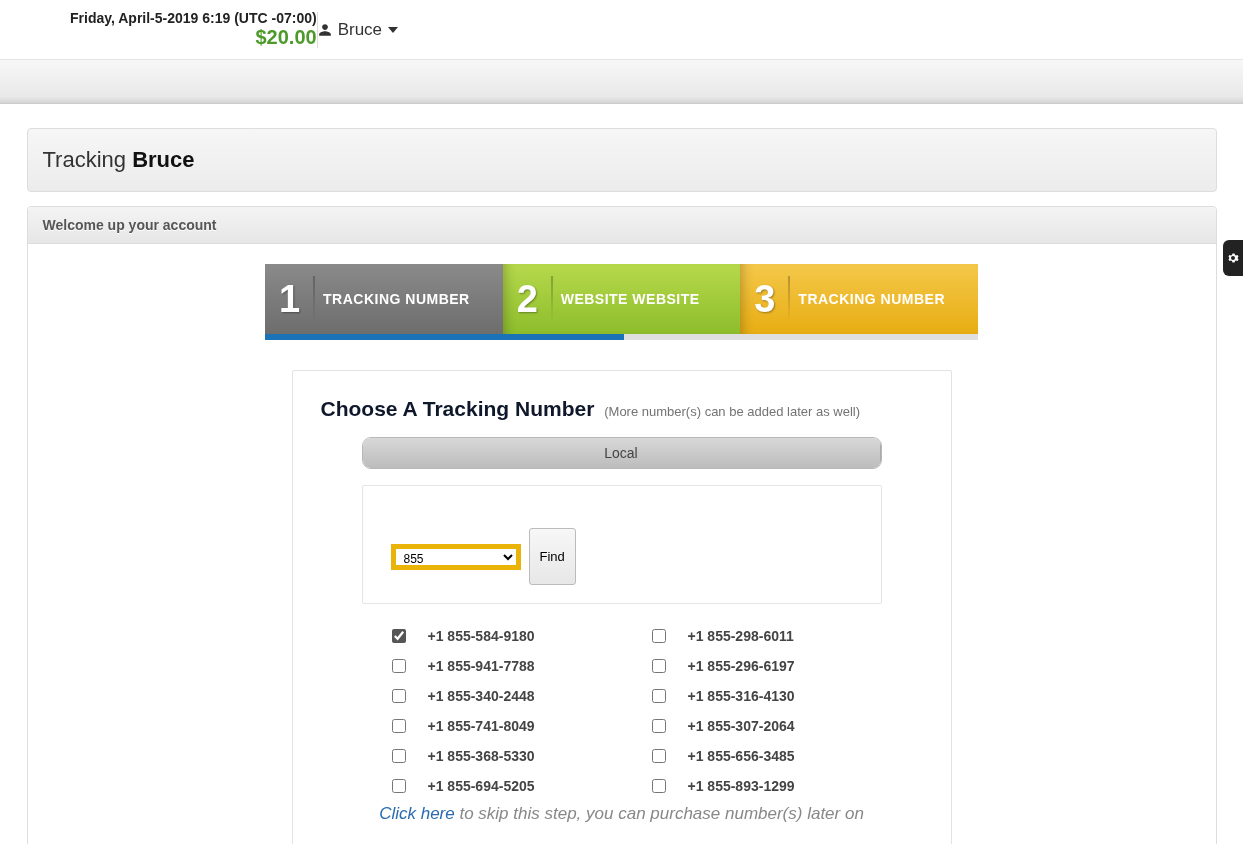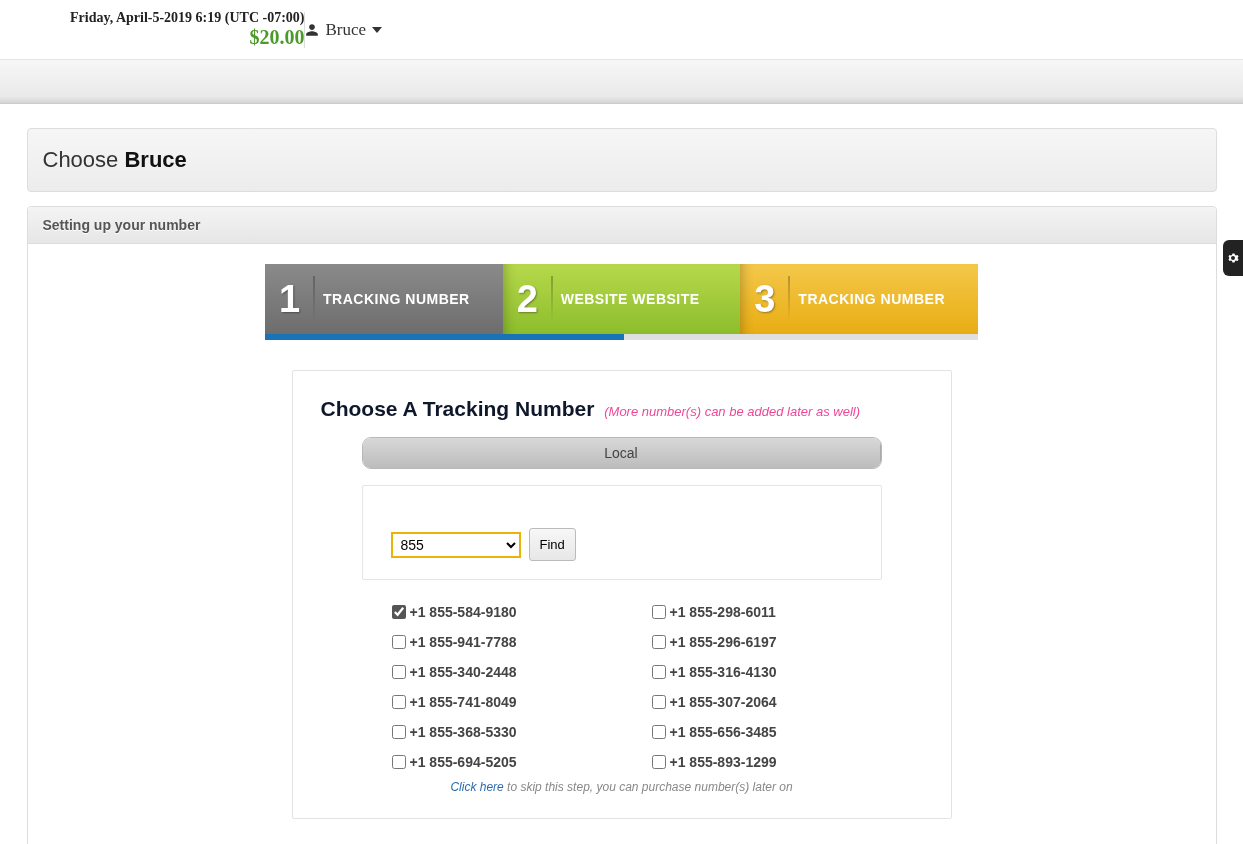--- a/index.html
+++ b/index.html
@@ -23,21 +23,20 @@
     display: flex;
     align-items: center;
   }
   .logo-text .brand-a { color: #2b2b2b; letter-spacing: 2px; font-weight: 500;}
   .logo-text .brand-b { color: #e68a00; letter-spacing: 2px; font-weight: 500;}
   .logo-sub { font-size: 8px; color: #999; letter-spacing: 0.5px; }
 
   .topright {
     display: flex;
     align-items: center;
-    font-family: Liberation Serif, serif;
   }
   .dt-balance { text-align: right; }
   .datetime { font-weight: bold; color: #222; font-size: 14px; }
   .balance { font-weight: bold; color: #4c9a2a; font-size: 20px; }
   .vline { width:1px; height:36px; background:#ddd; }
   .usermenu {
     display:flex; align-items:center; gap:6px;
     font-size: 17px; color:#333; cursor:pointer;
   }
   .usermenu svg { width:14px; height:14px; fill:#333; }
@@ -129,21 +128,21 @@
     margin: 30px auto 0 auto;
     border: 1px solid #e3e3e3;
     border-radius: 2px;
     padding: 26px 28px 24px 28px;
   }
   .card h2 {
     display:inline;
     font-size: 21px; font-weight: bold; color:#0f172a;
   }
   .card .sub {
-    font-style: italic; color:#ec4899; font-size: 13px; margin-left: 6px;
+    color:#737373; font-size: 13px; margin-left: 6px;
   }
 
   .tabs {
     display:flex;
     margin-top: 16px;
     border: 1px solid #b8b8b8;
     border-radius: 9px;
     overflow:hidden;
     width: 520px;
     margin-left:auto; margin-right:auto;
@@ -164,29 +163,29 @@
     background: linear-gradient(#8c8c8c,#6f6f6f);
     color:#fff;
   }
 
   .searchrow {
     margin: 28px 0 0 28px;
     display:flex; align-items:center; gap:8px;
   }
   .searchrow select {
     width: 130px; height: 26px;
-    border:2px solid #eab308;
+    border:5px solid #eab308;
     background: #fff;
-    font-size: 14px;
+    font-size: 12px;
     padding: 2px 4px;
   }
   .btn-find {
     border:1px solid #bbb;
     background: linear-gradient(#f7f7f7,#e7e7e7);
-    padding: 8px 10px;
+    padding: 20px 10px;
     border-radius: 3px;
     font-size: 13px;
     cursor:pointer;
   }
   .searchbox {
     border:1px solid #e5e5e5;
     border-radius:2px;
     width: 520px;
     margin: 0 auto;
     padding: 14px 0 18px 0;
@@ -195,21 +194,21 @@
 
   .numbers {
     width: 460px;
     margin: 24px auto 0 auto;
     display: grid;
     grid-template-columns: 1fr 1fr;
     column-gap: 60px;
     row-gap: 14px;
   }
   .num-item {
-    display:flex; align-items:center; gap:4px;
+    display:flex; align-items:center; gap:22px;
     font-weight: bold;
     color:#444;
     font-size: 14px;
   }
   .num-item input[type=checkbox]{
     width:14px; height:14px;
     accent-color:#555;
   }
 
   .save-row { text-align:center; margin-top: 14px; }
@@ -219,21 +218,21 @@
     color:#fff;
     font-size: 14.5px;
     padding: 7px 16px;
     border-radius: 4px;
     cursor:pointer;
   }
   .skip-row {
     text-align:center;
     margin-top: 10px;
     font-style: italic;
-    font-size: 12px;
+    font-size: 17px;
     color:#888;
   }
   .skip-row a { color:#2a6bb0; text-decoration:none; }
 
   .floating-widget {
     position: fixed;
     right:0; top: 240px;
     width: 20px; height: 36px;
     background:#222;
     border-radius: 6px 0 0 6px;
@@ -260,25 +259,25 @@
       <span class="caret-down"></span>
     </div>
   </div>
 </div>
 
 <div class="strip"></div>
 
 <div class="wrap">
 
   <div class="welcome-panel">
-    <span class="w">Choose </span><span class="u">Bruce</span>
+    <span class="w">Tracking </span><span class="u">Bruce</span>
   </div>
 
   <div class="setup-panel">
-    <div class="setup-head">Setting up your number</div>
+    <div class="setup-head">Welcome up your account</div>
     <div class="setup-body">
 
       <div class="steps-area">
         <div class="steps">
           <div class="step step1">
             <span class="num">1</span>
             <span class="numline"></span>
             <span>TRACKING NUMBER</span>
           </div>
           <div class="step step2">

